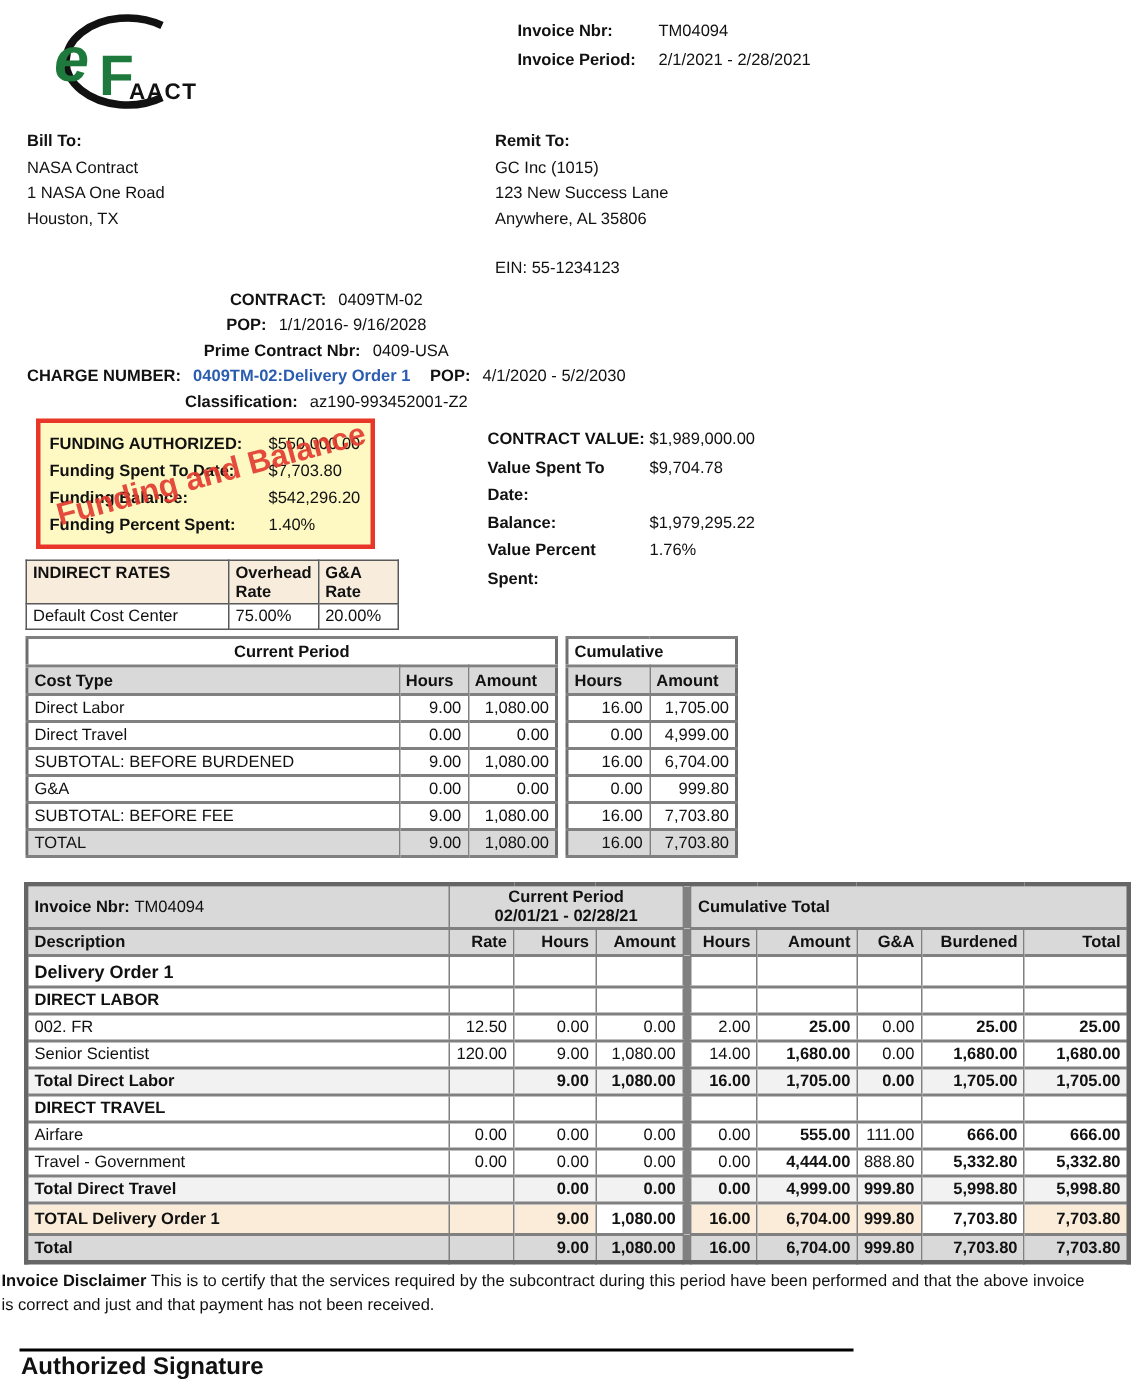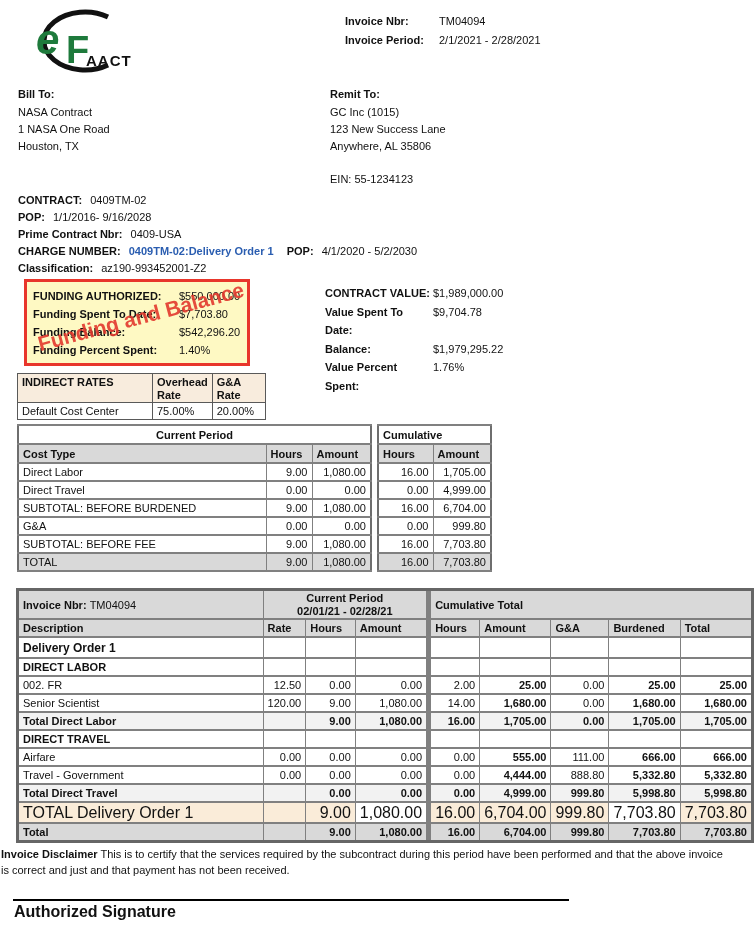--- a/index.html
+++ b/index.html
@@ -15,21 +15,21 @@
   #logo svg text{font-family:"Liberation Sans", sans-serif;}
   #invoice-meta{left:345px;top:12px;line-height:19px;}
   #invoice-meta .kv{display:grid;grid-template-columns:94px auto;}
   
   #bill-to{left:18px;top:86px;line-height:17px;}
   #remit-to{left:330px;top:86px;line-height:17px;}
   .addr-label{font-weight:bold;margin-bottom:1px;}
   .ein{margin-top:16px;}
   
   #contract-block{left:18px;top:192px;line-height:17px;}
-  #contract-block p{margin:0;}
+  #contract-block p{margin:0;text-align:center;}
   .lbl{font-weight:bold;margin-right:5px;}
   .charge-val{color:#2a5db0;font-weight:bold;margin-right:10px;}
   
   #funding-box{left:8px;top:279px;width:214px;height:76px;border:3px solid #e8362b;
     padding:5px 0 0 6px;line-height:18px;background:#fef9c3;margin-left:16px;}
   #funding-box .kv{display:grid;grid-template-columns:146px auto;}
   #watermark{left:-6px;top:26px;width:240px;text-align:center;
     transform:rotate(-15deg);font-size:21px;font-weight:bold;color:#e3392e;opacity:.9;
     white-space:nowrap;pointer-events:none;}
   #value-block{left:325px;top:284px;line-height:18.5px;}
@@ -54,25 +54,25 @@
   .sumtbl .row-total td{background:#d9d9d9;}
   #summary-left{left:17px;top:424px;}
   #summary-right{left:377px;top:424px;}
   
   #detail{left:16px;top:588px;border-radius:15px;}
   #detail table{border:3px solid #666;}
   #detail th,#detail td{border:2px solid #808080;border-left-width:1px;border-right-width:1px;}
   #detail thead td{background:#d9d9d9;font-weight:bold;}
   #detail .h1cp{text-align:center;white-space:normal;line-height:13px;height:27px;vertical-align:middle;}
   #detail .h1desc .val{font-weight:normal;}
-  #detail thead .hdr .num{text-align:left;}
+  #detail thead .hdr .num{text-align:right;}
   .row-order td{font-weight:bold;font-size:12px;height:19px;}
   .row-section td{font-weight:bold;}
   .row-subtotal td{font-weight:bold;background:#f2f2f2;}
-  .row-ordertotal td{font-weight:normal;background:#faecd9;font-size:16px;height:19px;margin-left:30px;}
+  .row-ordertotal td{font-weight:bold;background:#faecd9;font-size:11px;height:19px;margin-left:30px;}
   .row-ordertotal td:nth-child(4),.row-ordertotal td:nth-child(9){background:#fff;}
   .row-grand td{font-weight:bold;background:#d9d9d9;}
   .row-item td:nth-child(7),.row-item td:nth-child(9),.row-item td:nth-child(10){font-weight:bold;}
   #detail td.div,#detail thead td.div{background:#808080;padding:0;border-top:none;border-bottom:none;}
   
   #disclaimer{left:1px;top:846px;width:724px;line-height:16px;white-space:normal;}
   #sig-line{left:13px;top:899px;width:556px;border-top:2px solid #000;height:0;}
   #sig-label{left:14px;top:903px;font-weight:bold;font-size:16px;}
 </style>
 </head>

